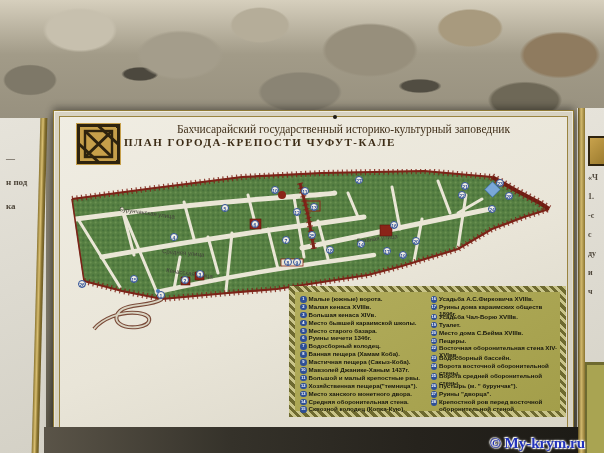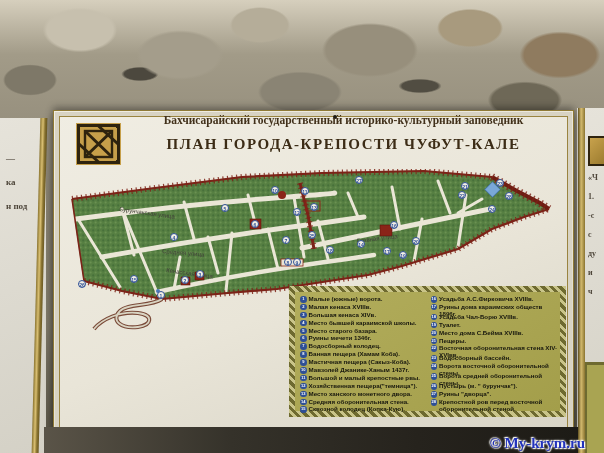--- a/index.html
+++ b/index.html
@@ -38,24 +38,24 @@
     background:var(--legend_bg,#a9a452);border-top:3px solid #6e6a30;border-left:2px solid #6e6a30;}
   
   .main-sign{position:absolute;left:53px;top:110px;width:519px;height:322px;
     background:linear-gradient(160deg,#f0ede3,#e9e5d8 55%,#d8d4c6);
     border:1px solid #8f7a36;box-shadow:0 -3px 7px rgba(0,0,0,.3),0 5px 9px rgba(0,0,0,.4);}
   .sign-frame{position:absolute;inset:1px;border:4px solid #d8d3c3;pointer-events:none;}
   .sign-frame::after{content:"";position:absolute;inset:0;border:1px solid #9a8440;}
   .mount-dot{position:absolute;left:279px;top:4px;width:4px;height:4px;border-radius:50%;background:#1c1a14;}
   
   .emblem{position:absolute;left:22px;top:12px;width:45px;height:42px;}
-  .supertitle{position:absolute;left:70px;right:10px;top:3px;text-align:center;
-    font-family:"Liberation Serif",serif;font-weight:bold;font-size:11.5px;color:#41301a;}
-  .maintitle{position:absolute;left:70px;right:10px;top:25px;text-align:center;
-    font-family:"Liberation Serif",serif;font-weight:bold;font-size:15px;
+  .supertitle{position:absolute;left:70px;right:10px;top:12px;text-align:center;
+    font-family:"Liberation Serif",serif;font-weight:normal;font-size:11.5px;color:#41301a;}
+  .maintitle{position:absolute;left:70px;right:10px;top:25px;
+    font-family:"Liberation Serif",serif;font-weight:bold;font-size:11px;
     letter-spacing:1.5px;color:var(--title_brown,#3c2c16);}
   
   .map-wrap{position:absolute;left:8px;top:58px;width:500px;height:190px;}
   .map-wrap svg{position:absolute;inset:0;}
   .map-markers{position:absolute;inset:0;}
   .mk{position:absolute;width:8px;height:8px;margin:-4px 0 0 -4px;border-radius:50%;
     background:#f2efe4;border:1px solid var(--marker_blue,#2e4f96);color:var(--marker_blue,#2e4f96);
     font-size:5px;font-weight:bold;line-height:8px;text-align:center;box-sizing:border-box;}
   .street-label{font-size:6px;fill:#43433a;font-family:"Liberation Sans",sans-serif;}
   
@@ -75,22 +75,22 @@
 </style>
 </head>
 <body>
 
 <div class="photo">
   <div class="rock"></div>
 
   <div class="sidesign left">
     <div style="padding-top:28px;">
         <div class="frag">—</div>
+        <div class="frag">н под</div>
         <div class="frag">ка</div>
-        <div class="frag">н под</div>
       </div>
     <div class="goldstrip"></div>
   </div>
 
   <div class="sidesign right">
     <div class="goldstrip"></div>
     <div class="mini-emblem"></div>
     <div style="padding-top:60px;">
         <div class="frag">«Ч</div>
         <div class="frag">1.</div>

